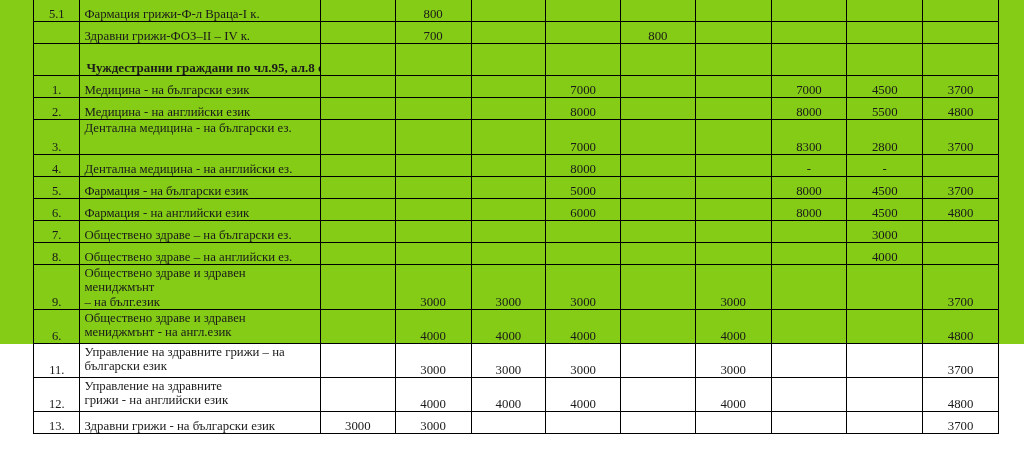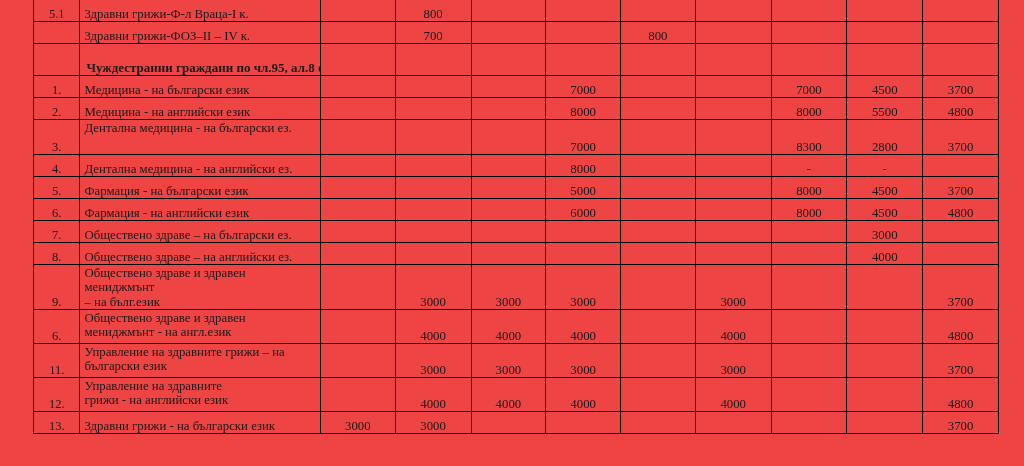--- a/index.html
+++ b/index.html
@@ -10,22 +10,22 @@
   body {
     width: 1024px;
     height: 466px;
     font-family: "Liberation Serif", serif;
     color: #1a1a1a;
     overflow: hidden;
   }
   .page {
     position: relative;
     width: 1024px;
-    height: 466px;
-    background: #ef4444;
+    height: 344px;
+    background: #84cc16;
   }
   table.fees {
     position: absolute;
     left: 33px;
     top: -1px;
     width: 966px;
     border-collapse: collapse;
     table-layout: fixed;
     font-size: 12.5px;
   }
@@ -91,21 +91,21 @@
       <col style="width:74px">
       <col style="width:75px">
       <col style="width:75px">
       <col style="width:75px">
       <col style="width:75px">
     </colgroup>
     <tbody>
 
       <tr>
         <td class="idx">5.1</td>
-        <td class="name">Здравни грижи-Ф-л Враца-I к.</td>
+        <td class="name">Фармация грижи-Ф-л Враца-I к.</td>
         <td class="num"></td>
         <td class="num">800</td>
         <td class="num"></td>
         <td class="num"></td>
         <td class="num"></td>
         <td class="num"></td>
         <td class="num"></td>
         <td class="num"></td>
         <td class="num"></td>
       </tr>

